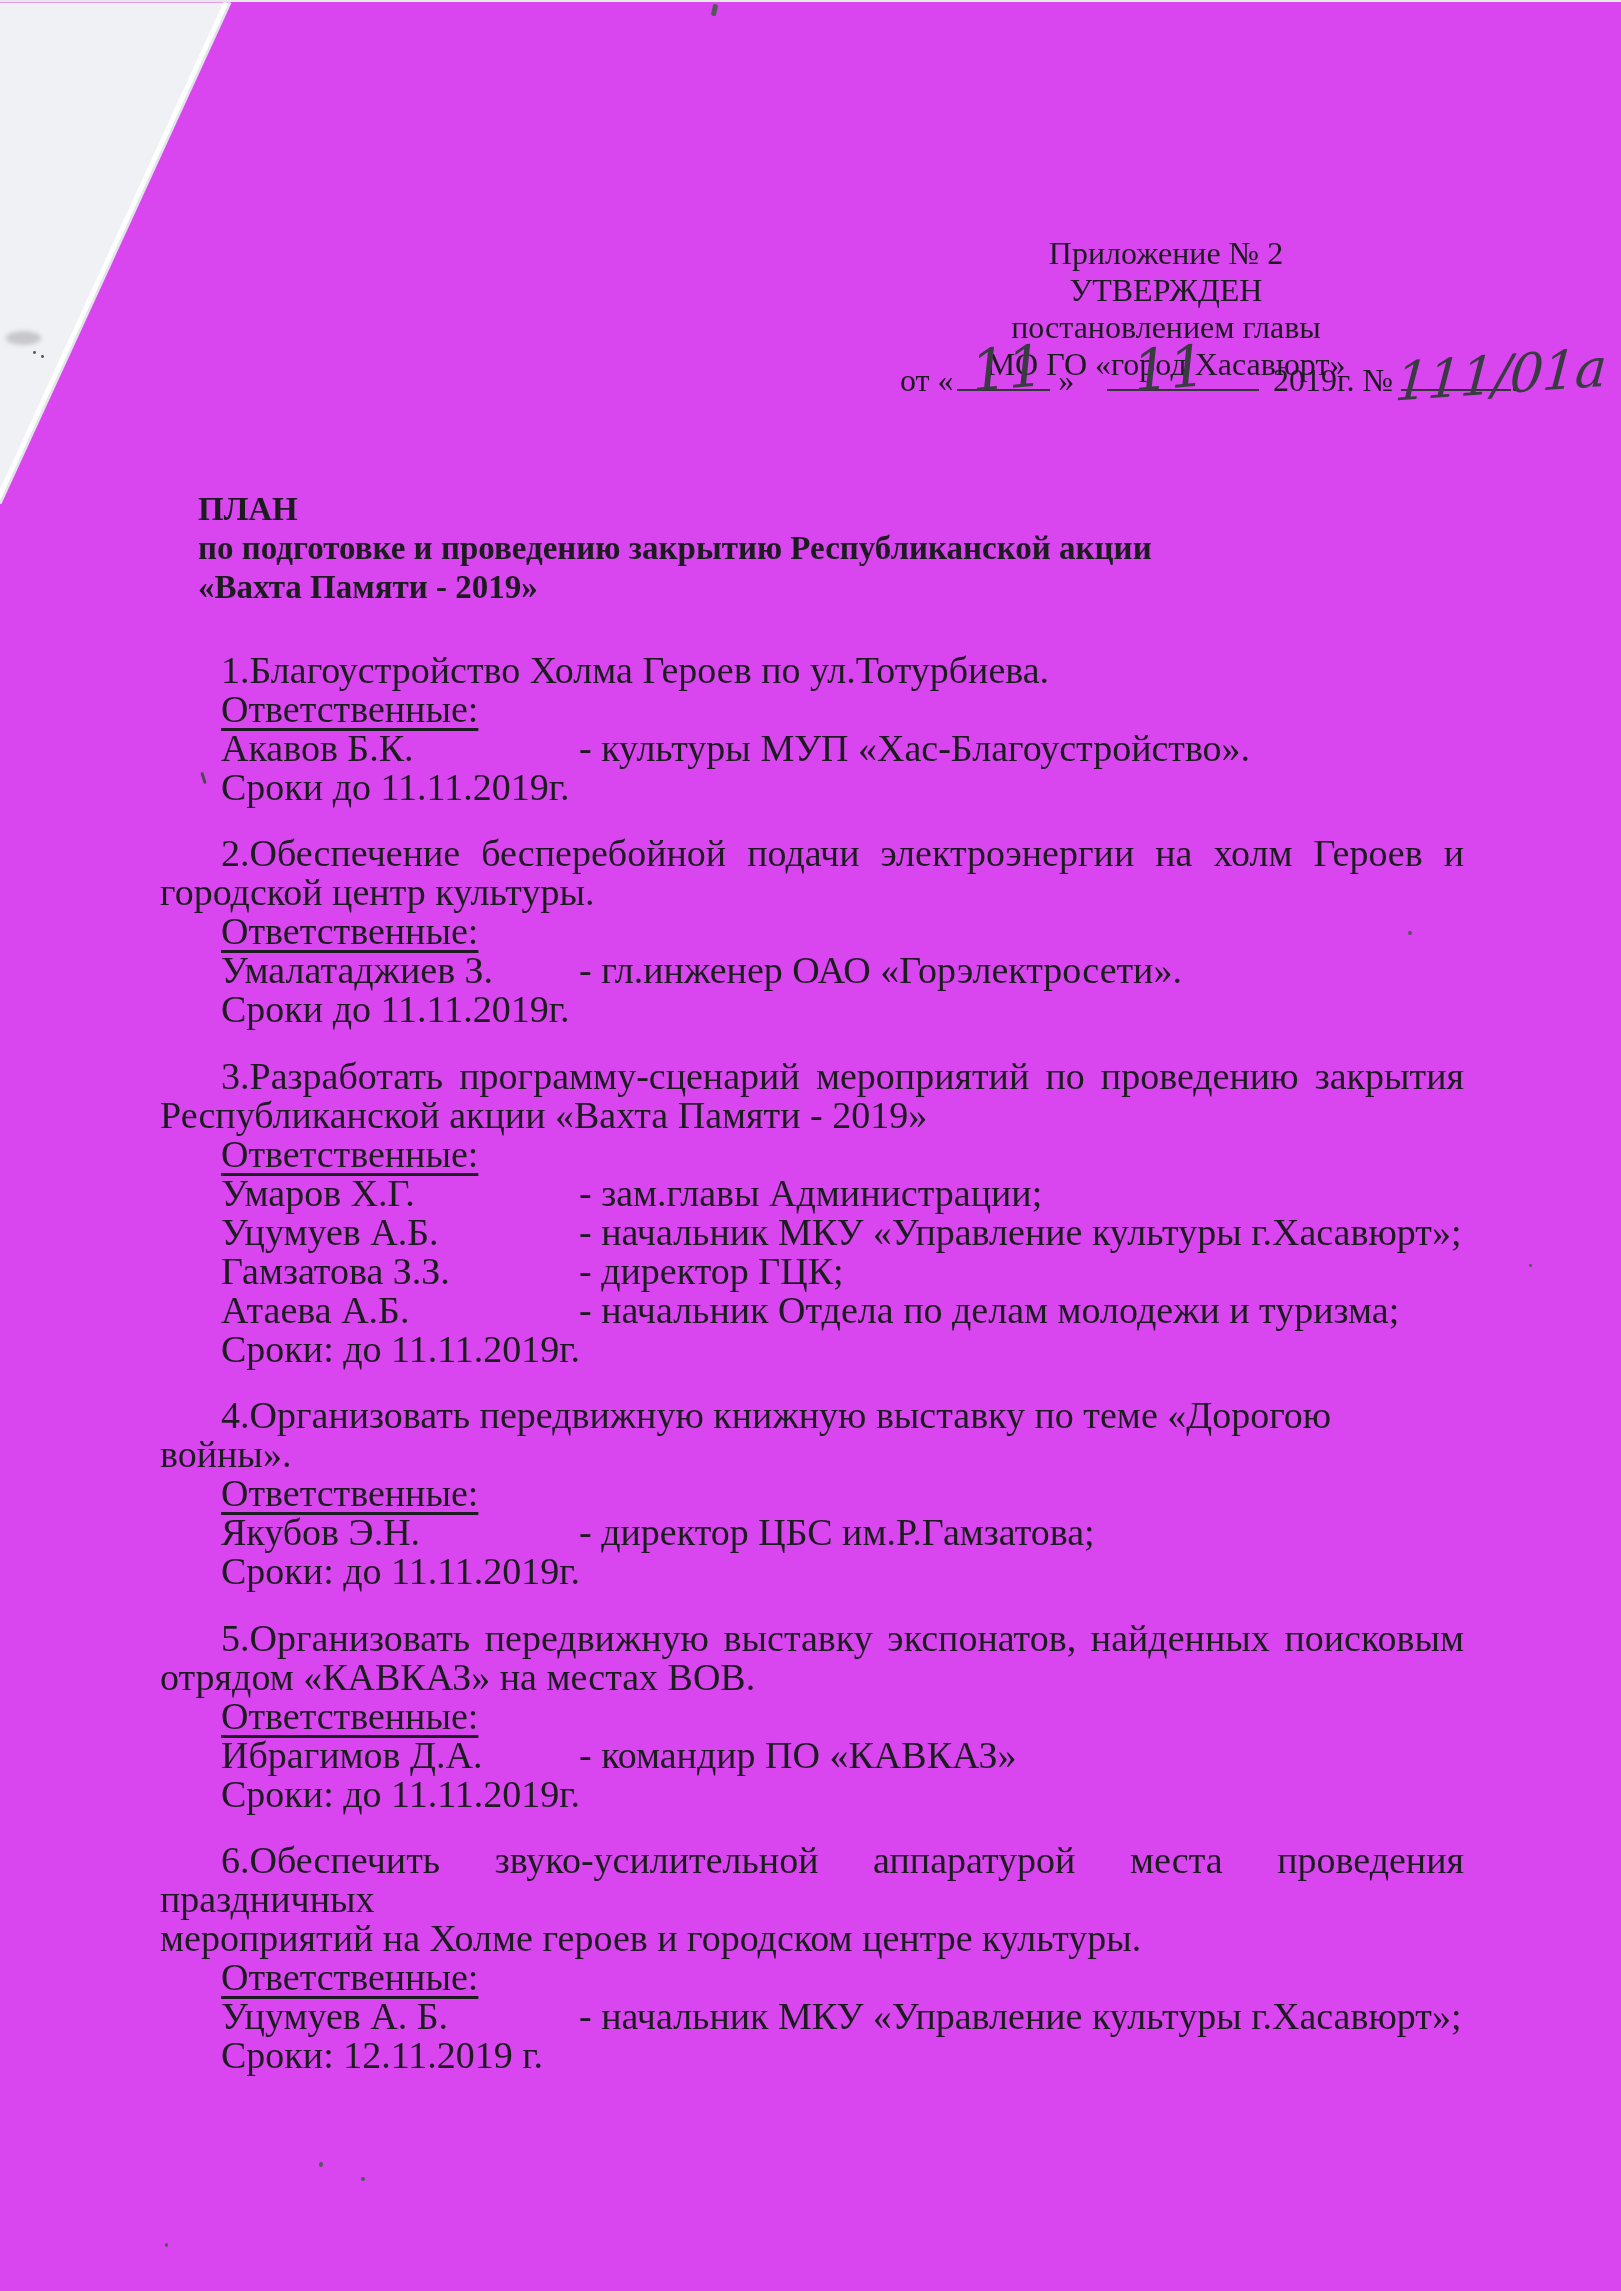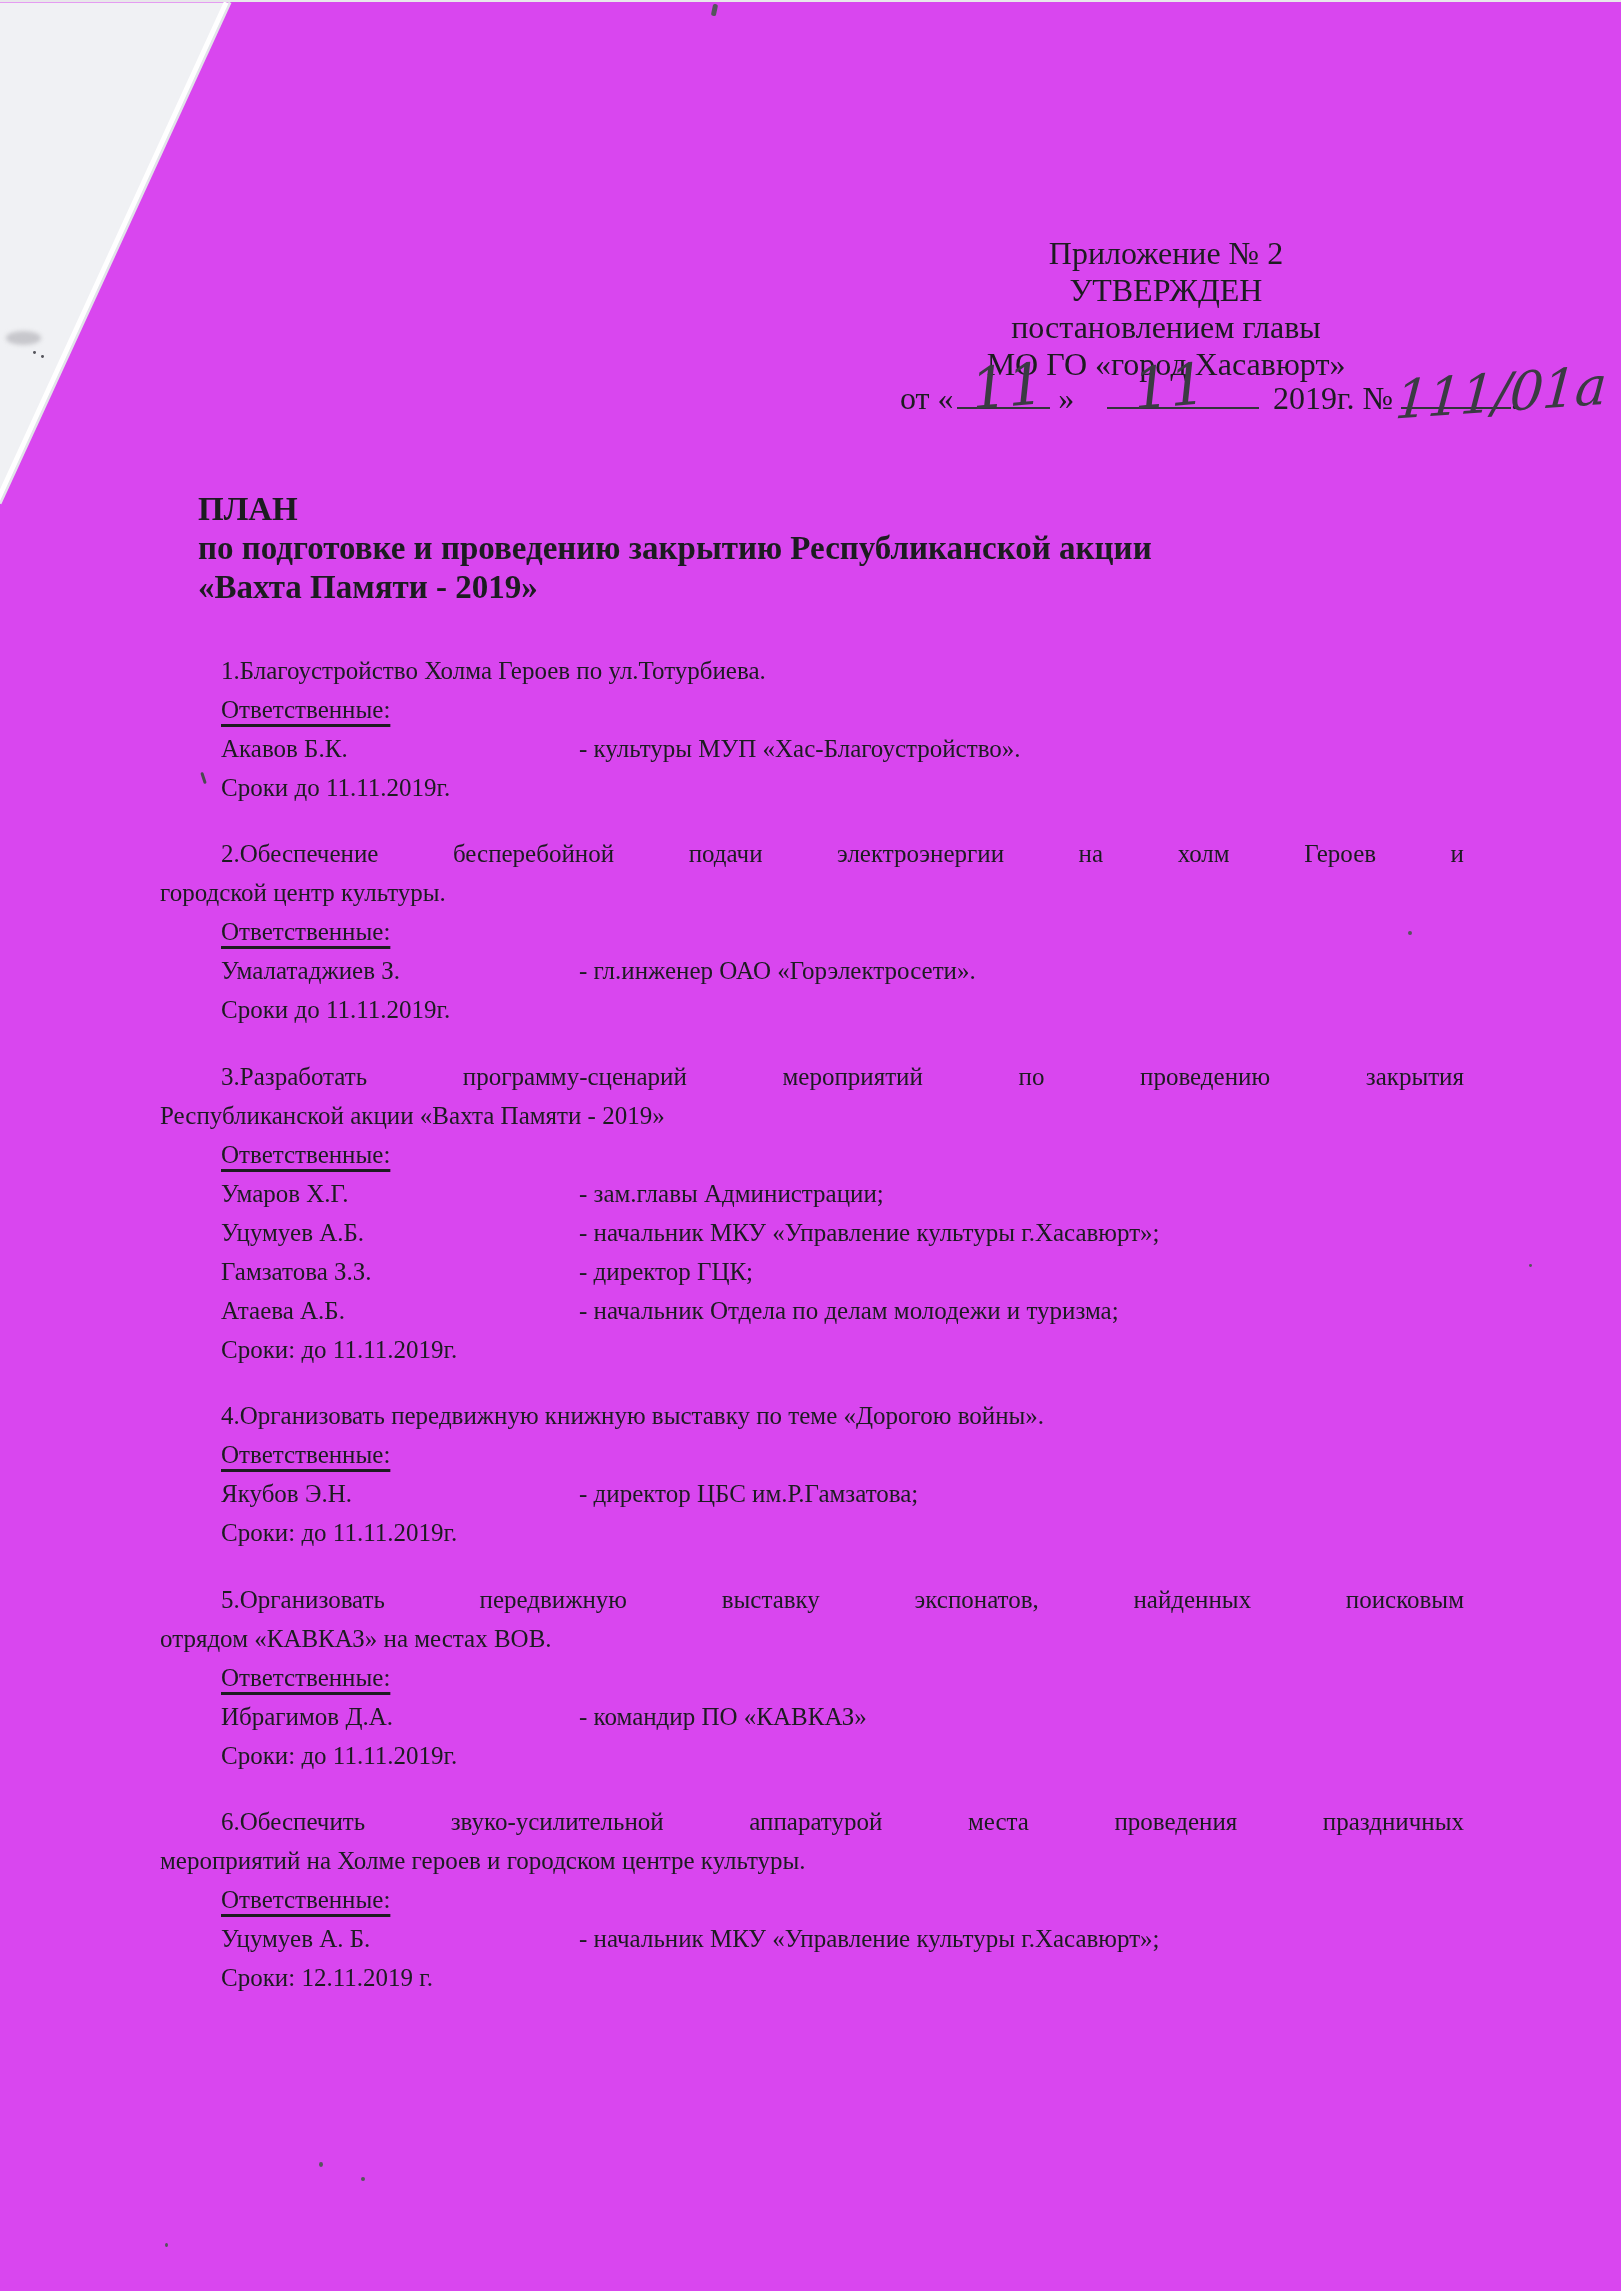--- a/index.html
+++ b/index.html
@@ -16,21 +16,21 @@
   .corner-svg{position:absolute;top:0;left:0;pointer-events:none;}
   .speck{position:absolute;background:#55555c;border-radius:50%;}
   .smudge{position:absolute;background:#c7c7cc;border-radius:50%;filter:blur(2px);}
   .tick{position:absolute;background:#4a4a50;width:2.9px;height:11.8px;transform:rotate(-18deg);border-radius:2px;}
   
   .approval{
     position:absolute;top:233px;left:931px;width:470px;
     text-align:center;font-size:32px;line-height:37px;white-space:nowrap;
   }
   .date-line{
-    position:absolute;top:376px;left:900px;
+    position:absolute;top:358px;left:900px;
     font-size:32px;white-space:nowrap;
   }
   .blank{
     display:inline-block;position:relative;
     border-bottom:2.9px solid #33343a;height:29px;vertical-align:baseline;
   }
   .blank-day{width:93px;margin-left:3.9px;}
   .blank-month{width:152px;margin-left:33px;}
   .blank-number{width:110px;margin-left:7.8px;}
   .quote-after{margin-left:7.8px;}
@@ -47,21 +47,21 @@
     transform:rotate(-4deg) skewX(-8deg);
   }
   
   .doc-title{
     position:absolute;top:488px;left:198px;width:1302px;
     text-align:left;font-weight:bold;font-size:33px;line-height:39px;
   }
   
   .body-text{
     position:absolute;top:649px;left:160px;width:1304px;
-    font-size:25px;line-height:39px;
+    font-size:38px;line-height:39px;
   }
   .doc-section{margin:0 0 27.4px 0;}
   .para-line{width:100%;}
   .para-line.indent{text-indent:61px;}
   .para-line.justify{text-align:justify;text-align-last:justify;}
   .resp-label{
     margin-left:61px;
     text-decoration:underline;
     text-decoration-thickness:2.5px;
     text-underline-offset:5.9px;

